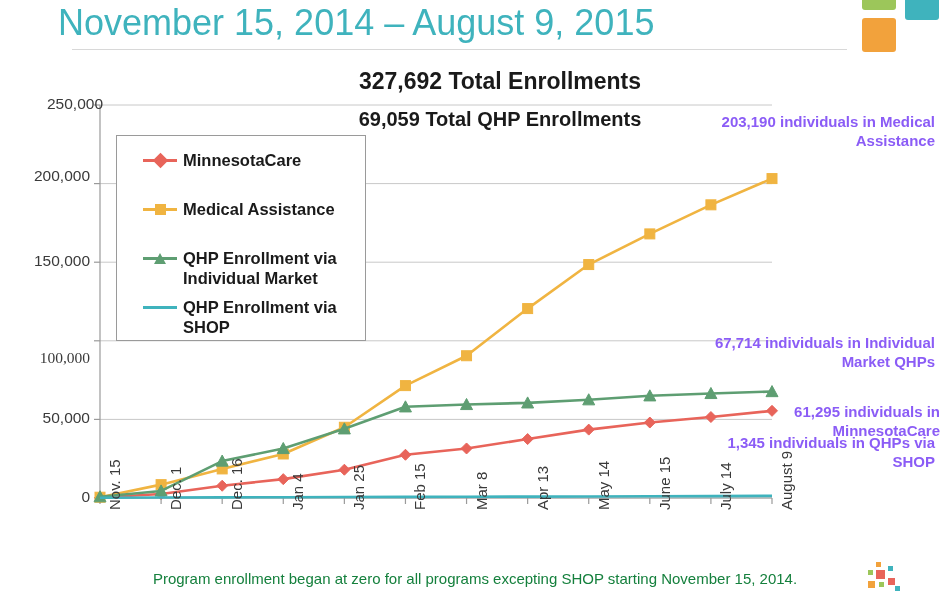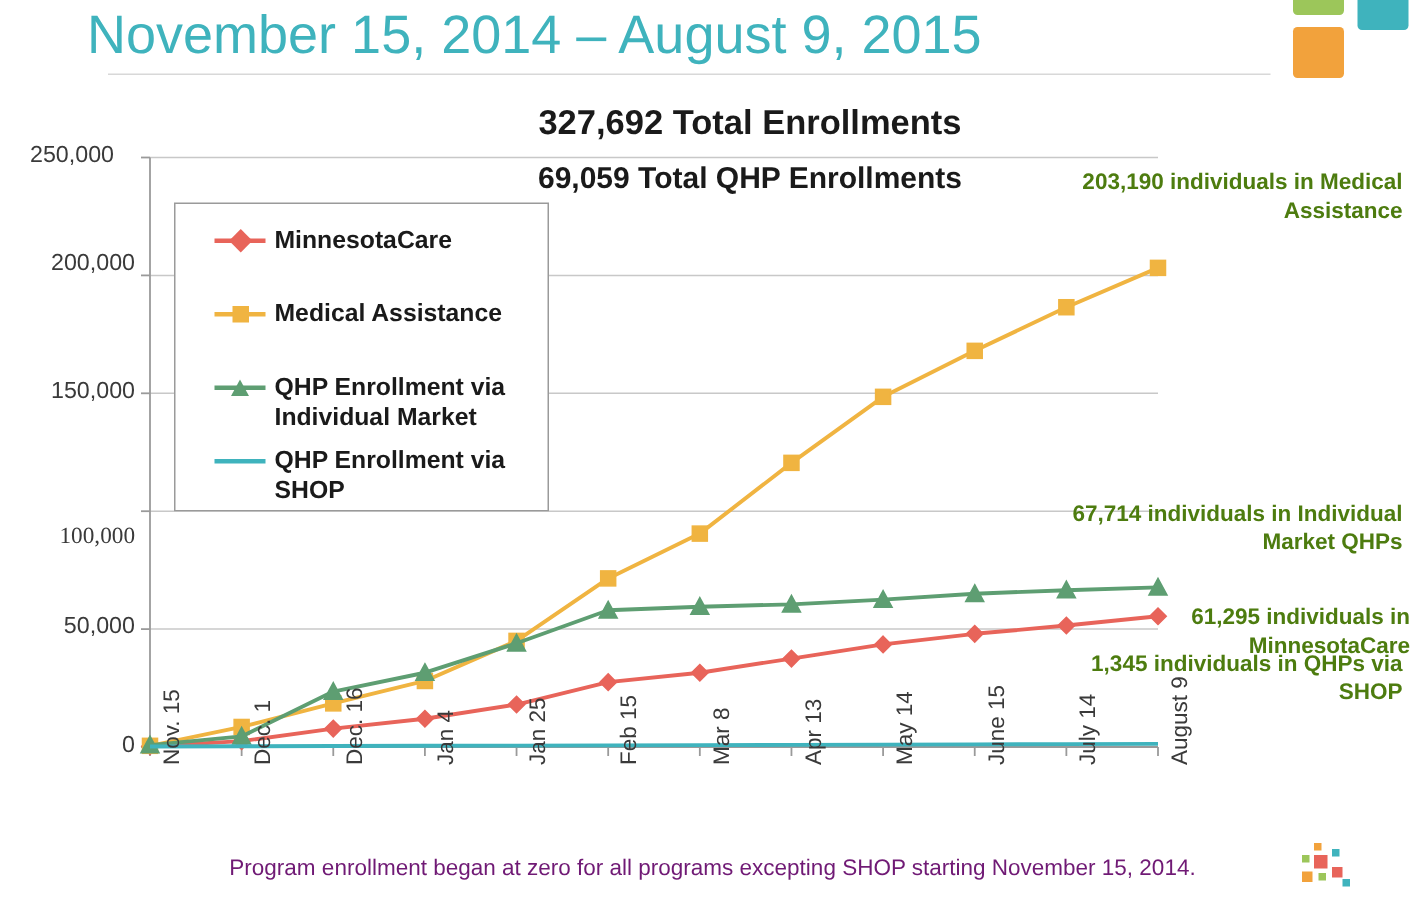--- a/index.html
+++ b/index.html
@@ -149,33 +149,33 @@
     font-weight: bold;
     color: #1a1a1a;
     line-height: 20px;
     margin-left: 6px;
   }
   
   .annot {
     position: absolute;
     font-size: 15px;
     font-weight: bold;
-    color: #4d7c0f;
+    color: #8b5cf6;
     line-height: 19px;
     text-align: right;
   }
   
   .footnote {
     position: absolute;
     left: 60px;
     top: 570px;
     width: 830px;
     text-align: center;
     font-size: 15px;
-    color: #701a75;
+    color: #15803d;
   }
   
   .pixel-deco {
     position: absolute;
     left: 868px;
     top: 562px;
     width: 34px;
     height: 30px;
   }
   .pixel-deco i {
@@ -274,21 +274,21 @@
         <g>
           <polyline points="100,497.6856 161.0909090909091,497.5284 222.1818181818182,497.3712 283.27272727272725,497.214 344.3636363636364,497.0568 405.45454545454544,496.8996 466.5454545454545,496.7424 527.6363636363636,496.5852 588.7272727272727,496.428 649.8181818181819,496.2708 710.9090909090909,496.1136 772,495.88566" fill="none" stroke="#3fb3bd" stroke-width="2.6" stroke-linejoin="round"></polyline>
         </g>
       </svg>
     <div id="ytick-layer">
         <div class="ytick" style="left: 6px; top: 488px;">0</div>
         <div class="ytick" style="left: 6px; top: 409.4px;">50,000</div>
         <div class="ytick" style="left: 6px; top: 349px; font-family: Liberation Serif, serif;">100,000</div>
         <div class="ytick" style="left: 6px; top: 252.2px;">150,000</div>
         <div class="ytick" style="left: 6px; top: 167px;">200,000</div>
-        <div class="ytick" style="left: 6px; top: 95px; text-align: center;">250,000</div>
+        <div class="ytick" style="left: 19px; top: 95px;">250,000</div>
       </div>
     <div id="xtick-layer">
         <div class="xtick" style="left: 106px; top: 510px;">Nov. 15</div>
         <div class="xtick" style="left: 167.091px; top: 510px;">Dec. 1</div>
         <div class="xtick" style="left: 228.182px; top: 510px;">Dec. 16</div>
         <div class="xtick" style="left: 289.273px; top: 510px;">Jan 4</div>
         <div class="xtick" style="left: 350.364px; top: 510px;">Jan 25</div>
         <div class="xtick" style="left: 411.455px; top: 510px;">Feb 15</div>
         <div class="xtick" style="left: 472.545px; top: 510px;">Mar 8</div>
         <div class="xtick" style="left: 533.636px; top: 510px;">Apr 13</div>

